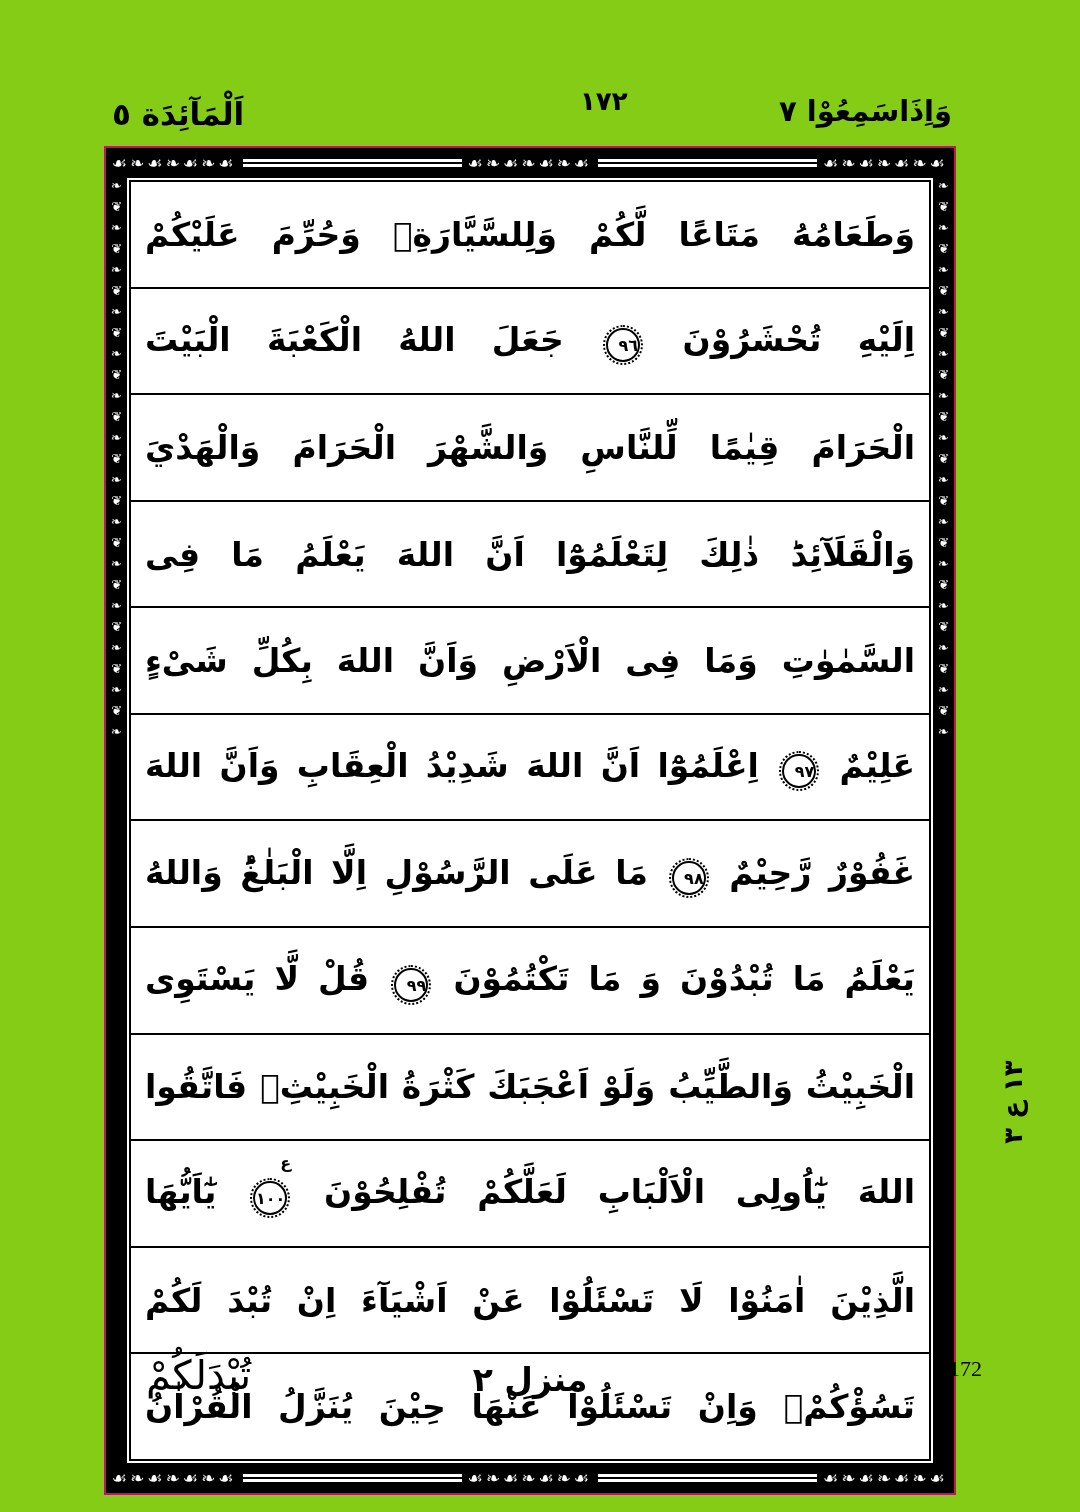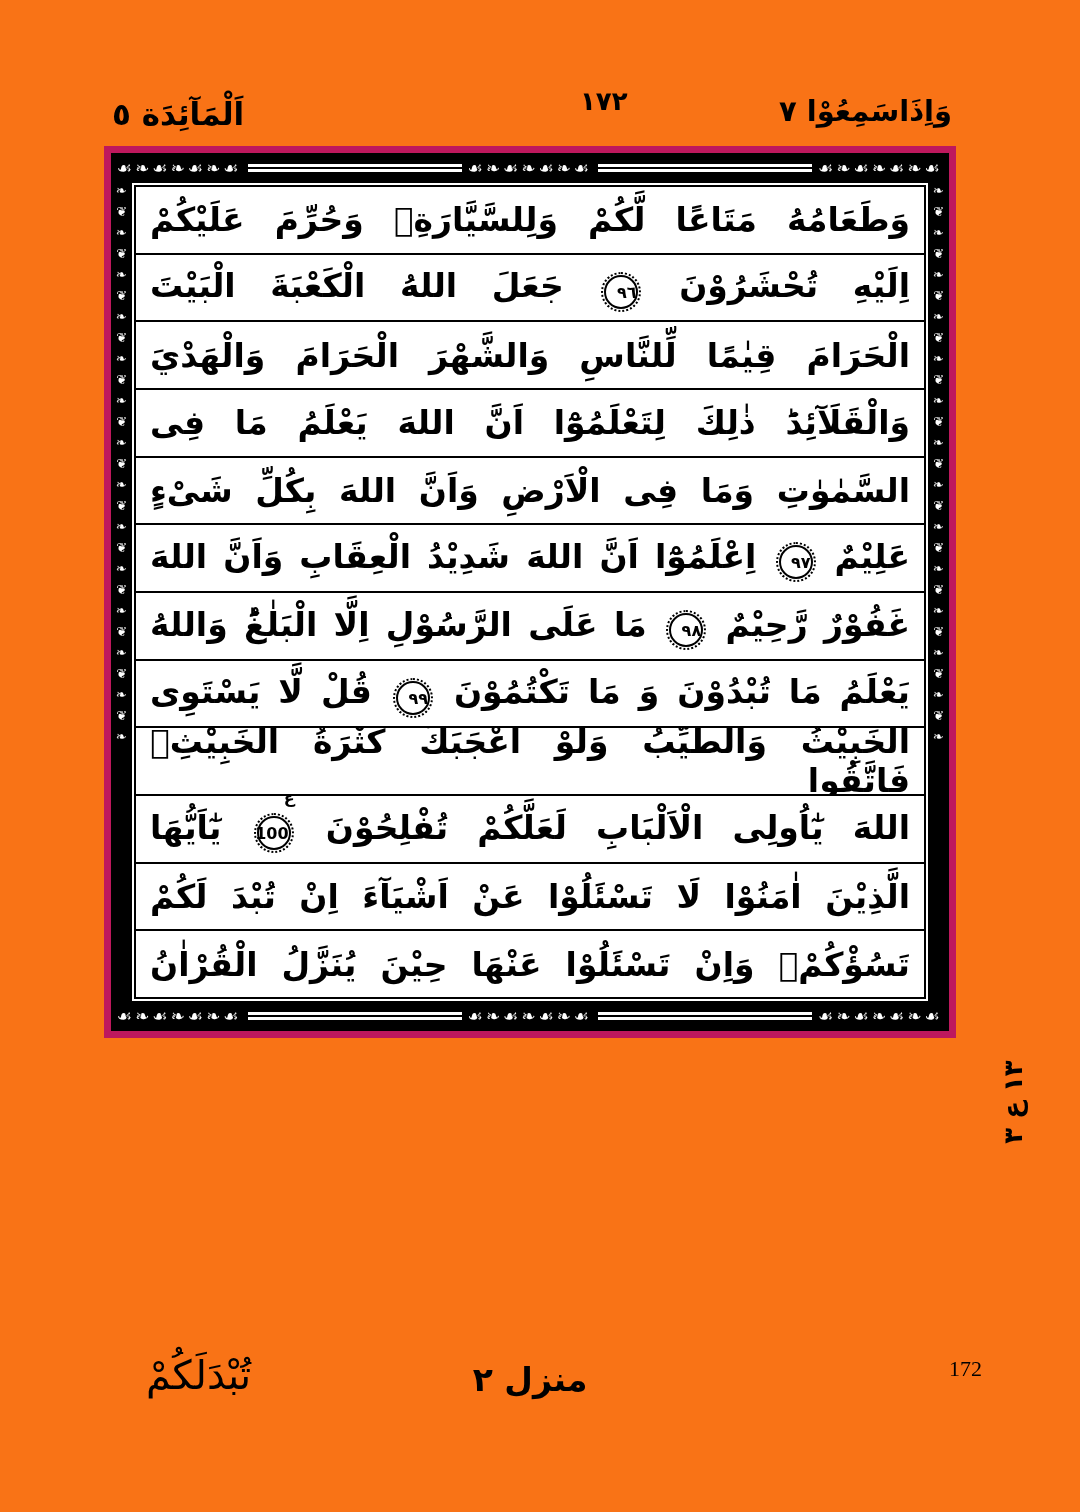--- a/index.html
+++ b/index.html
@@ -1,27 +1,27 @@
 <!DOCTYPE html>
 <html lang="ar"><head>
 <meta charset="utf-8">
 <style>
   html,body{margin:0;padding:0;background:#e8e8e8;}
   .page{
-    position:relative; width:1080px; height:1512px; background:#f97316;
+    position:relative; width:1080px; height:1512px; background:#84cc16;
     color:#000; font-family:"DejaVu Sans", sans-serif; overflow:hidden;
   }
   
   .hdr-surah{position:absolute; left:112px; top:96px; font-size:31px; font-weight:700; direction:rtl;}
   .hdr-pagenum{position:absolute; left:580px; top:86px; font-size:26px; font-weight:700; direction:rtl;}
   .hdr-juz{position:absolute; right:128px; top:94px; font-size:29px; font-weight:700; direction:rtl;margin-left:8px;}
   
   .frame{
-    position:absolute; left:104px; top:146px; width:852px; height:892px;
-    border:7px solid #be185d; box-sizing:border-box; display:flex; flex-direction:column;
+    position:absolute; left:104px; top:146px; width:852px; height:1349px;
+    border:2px solid #be185d; box-sizing:border-box; display:flex; flex-direction:column;
     background:#fff;
   }
   .band-h{height:30px; background:#000; display:flex; align-items:stretch; flex:0 0 auto;}
   .orn{color:#fff; font-size:17px; line-height:30px; padding:0 6px; letter-spacing:3px; white-space:nowrap; overflow:hidden;}
   .orn::before{content:"☙❧☙❧☙❧☙";}
   .rule{flex:1; align-self:center; height:10px;
     background:linear-gradient(to bottom,#000 0 1px,#fff 1px 4px,#000 4px 6px,#fff 6px 9px,#000 9px 10px);}
   .frame-mid{flex:1; display:flex; min-height:0;}
   .band-v{width:21px; background:#000; color:#fff; overflow:hidden;
     writing-mode:vertical-rl; text-orientation:upright; font-size:13px; letter-spacing:6px; line-height:21px;}
@@ -89,21 +89,21 @@
           <div class="line">
             <div class="line-text"><span>غَفُوْرٌ رَّحِيْمٌ</span> <span class="medallion-wrap"><span class="medallion">٩٨</span></span> <span>مَا عَلَى الرَّسُوْلِ اِلَّا الْبَلٰغُؕ وَاللهُ</span></div>
           </div>
           <div class="line">
             <div class="line-text"><span>يَعْلَمُ مَا تُبْدُوْنَ وَ مَا تَكْتُمُوْنَ</span> <span class="medallion-wrap"><span class="medallion">٩٩</span></span> <span>قُلْ لَّا يَسْتَوِى</span></div>
           </div>
           <div class="line">
             <div class="line-text"><span>الْخَبِيْثُ وَالطَّيِّبُ وَلَوْ اَعْجَبَكَ كَثْرَةُ الْخَبِيْثِۚ فَاتَّقُوا</span></div>
           </div>
           <div class="line">
-            <div class="line-text"><span>اللهَ يٰٓاُولِى الْاَلْبَابِ لَعَلَّكُمْ تُفْلِحُوْنَ</span> <span class="medallion-wrap"><span class="medallion">100</span><span class="ruku-mark">ع</span></span> <span>يٰٓاَيُّهَا</span></div>
+            <div class="line-text"><span>اللهَ يٰٓاُولِى الْاَلْبَابِ لَعَلَّكُمْ تُفْلِحُوْنَ</span> <span class="medallion-wrap"><span class="medallion">١٠٠</span><span class="ruku-mark">ع</span></span> <span>يٰٓاَيُّهَا</span></div>
           </div>
           <div class="line">
             <div class="line-text"><span>الَّذِيْنَ اٰمَنُوْا لَا تَسْئَلُوْا عَنْ اَشْيَآءَ اِنْ تُبْدَ لَكُمْ</span></div>
           </div>
           <div class="line">
             <div class="line-text"><span>تَسُؤْكُمْۚ وَاِنْ تَسْئَلُوْا عَنْهَا حِيْنَ يُنَزَّلُ الْقُرْاٰنُ</span></div>
           </div>
         </div>
       <div class="band-v"></div>
     </div>

